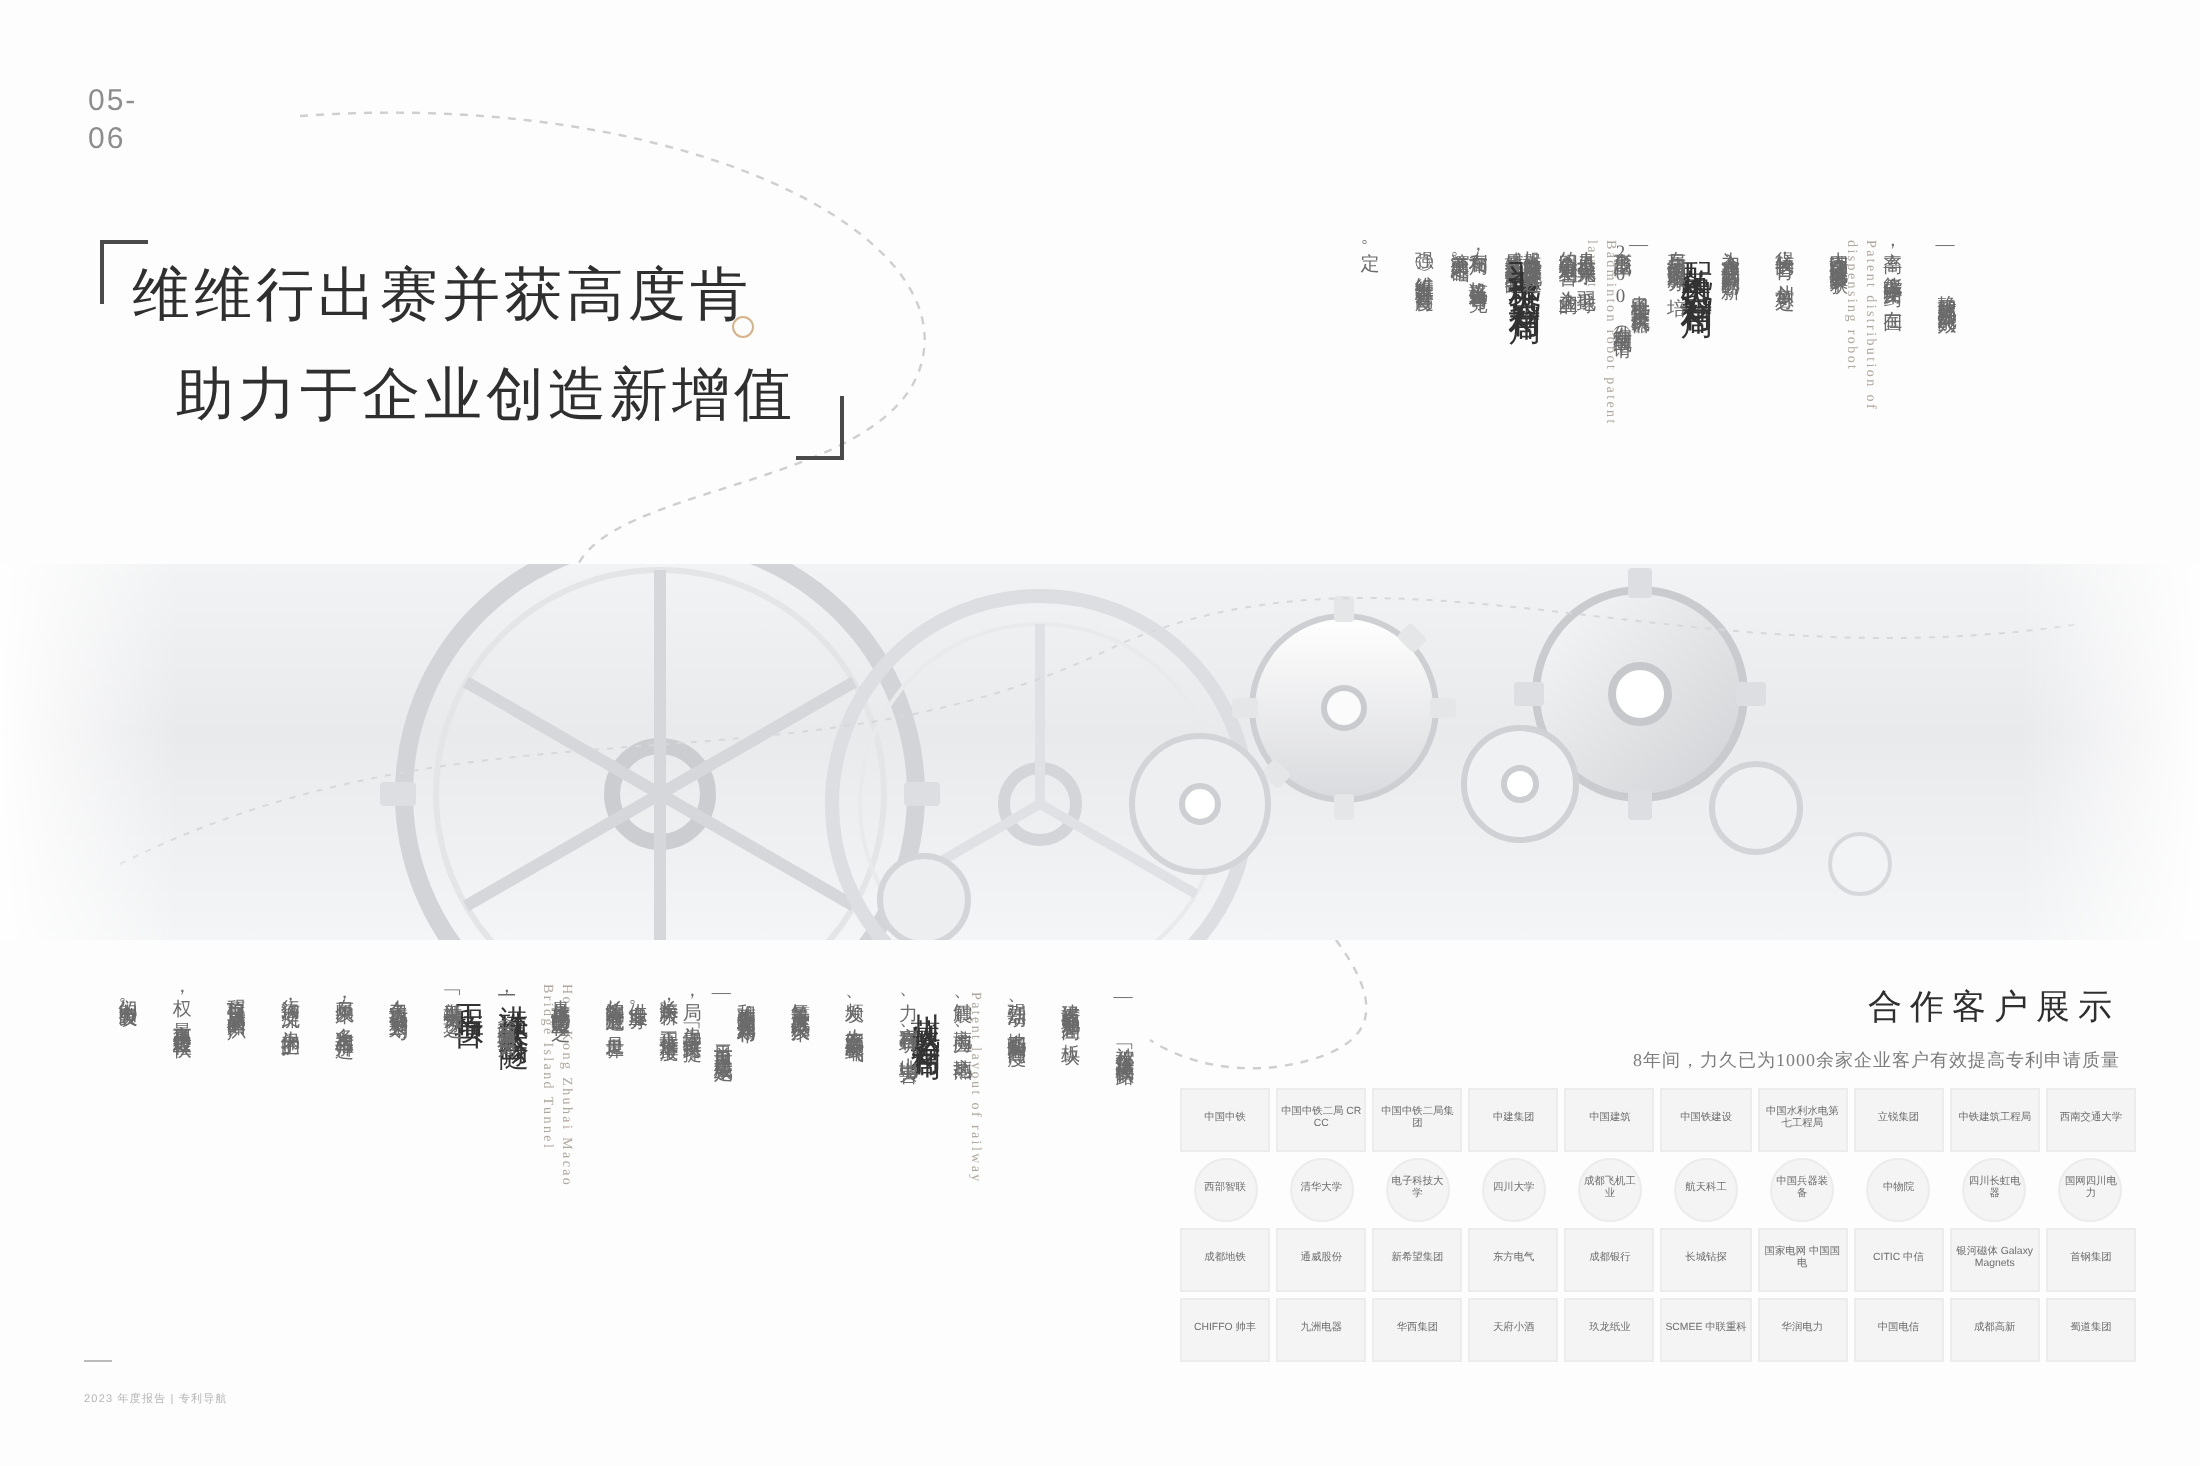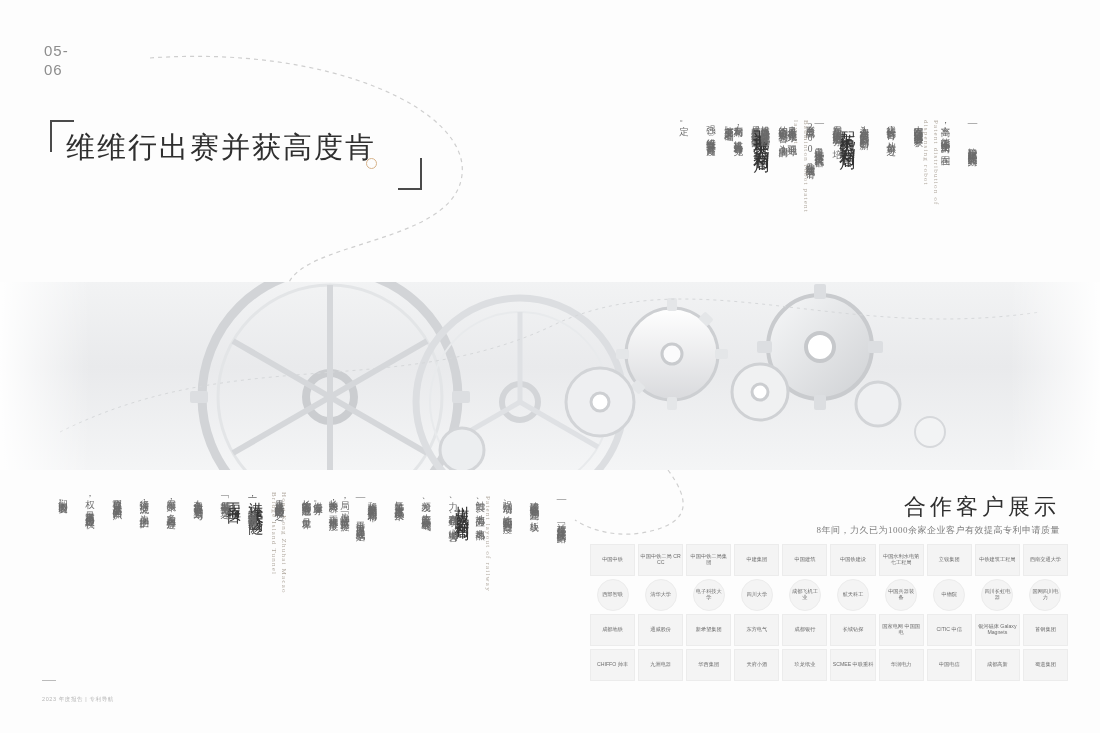--- a/index.html
+++ b/index.html
@@ -134,21 +134,21 @@
   }
 
   
   .vtitle-sm { font-size: 15px; letter-spacing: 3px; color:#333; line-height:1.25; }
 
   
   .clients-title {
     position: absolute;
     right: 40px;
     top: 492px;
-    font-size: 22px;
+    font-size: 17px;
     letter-spacing: 4px;
     color: #2f2f2f;
   }
   .clients-sub {
     position: absolute;
     right: 40px;
     top: 524px;
     font-size: 9px;
     letter-spacing: .5px;
     color: #7d7d7d;
@@ -218,20 +218,21 @@
 06</div>
 
   <svg class="dashed-curve" width="1100" height="733">
     <path d="M150 58 C 330 45, 470 110, 462 175 C 455 235, 340 240, 300 270 C 272 292, 300 300, 330 295" fill="none" stroke="#cfcfcf" stroke-width="1.2" stroke-dasharray="4 4"></path>
     <path d="M668 470 C 690 500, 690 520, 655 530 C 620 540, 590 530, 575 520" fill="none" stroke="#cfcfcf" stroke-width="1.2" stroke-dasharray="4 4"></path>
   </svg>
 
   <div class="headline">
     <div class="bracket-tl"></div>
     <div class="line1">维维行出赛并获高度肯</div>
+    <div class="line2">助力于企业创造新增值</div>
     <div class="dot"></div>
     <div class="bracket-br"></div>
   </div>
 
   <div class="vblock vtitle" style="left:838px; top:118px;">配药机器人专利布局</div>
   <div class="vlatin" style="position:absolute; left:920px; top:120px; height:130px;">Patent distribution of dispensing robot</div>
   <div style="position:absolute; left:720px; top:118px; height:165px; display:flex; flex-direction:row-reverse; gap:9px;">
     <div class="vblock vbody" style="position:relative;">— 静脉用配药机器人配药效</div>
     <div class="vblock vbody" style="position:relative;">率高，能保障安全用药，在国</div>
     <div class="vblock vbody" style="position:relative;">内高端医疗器械展会参展中获</div>

